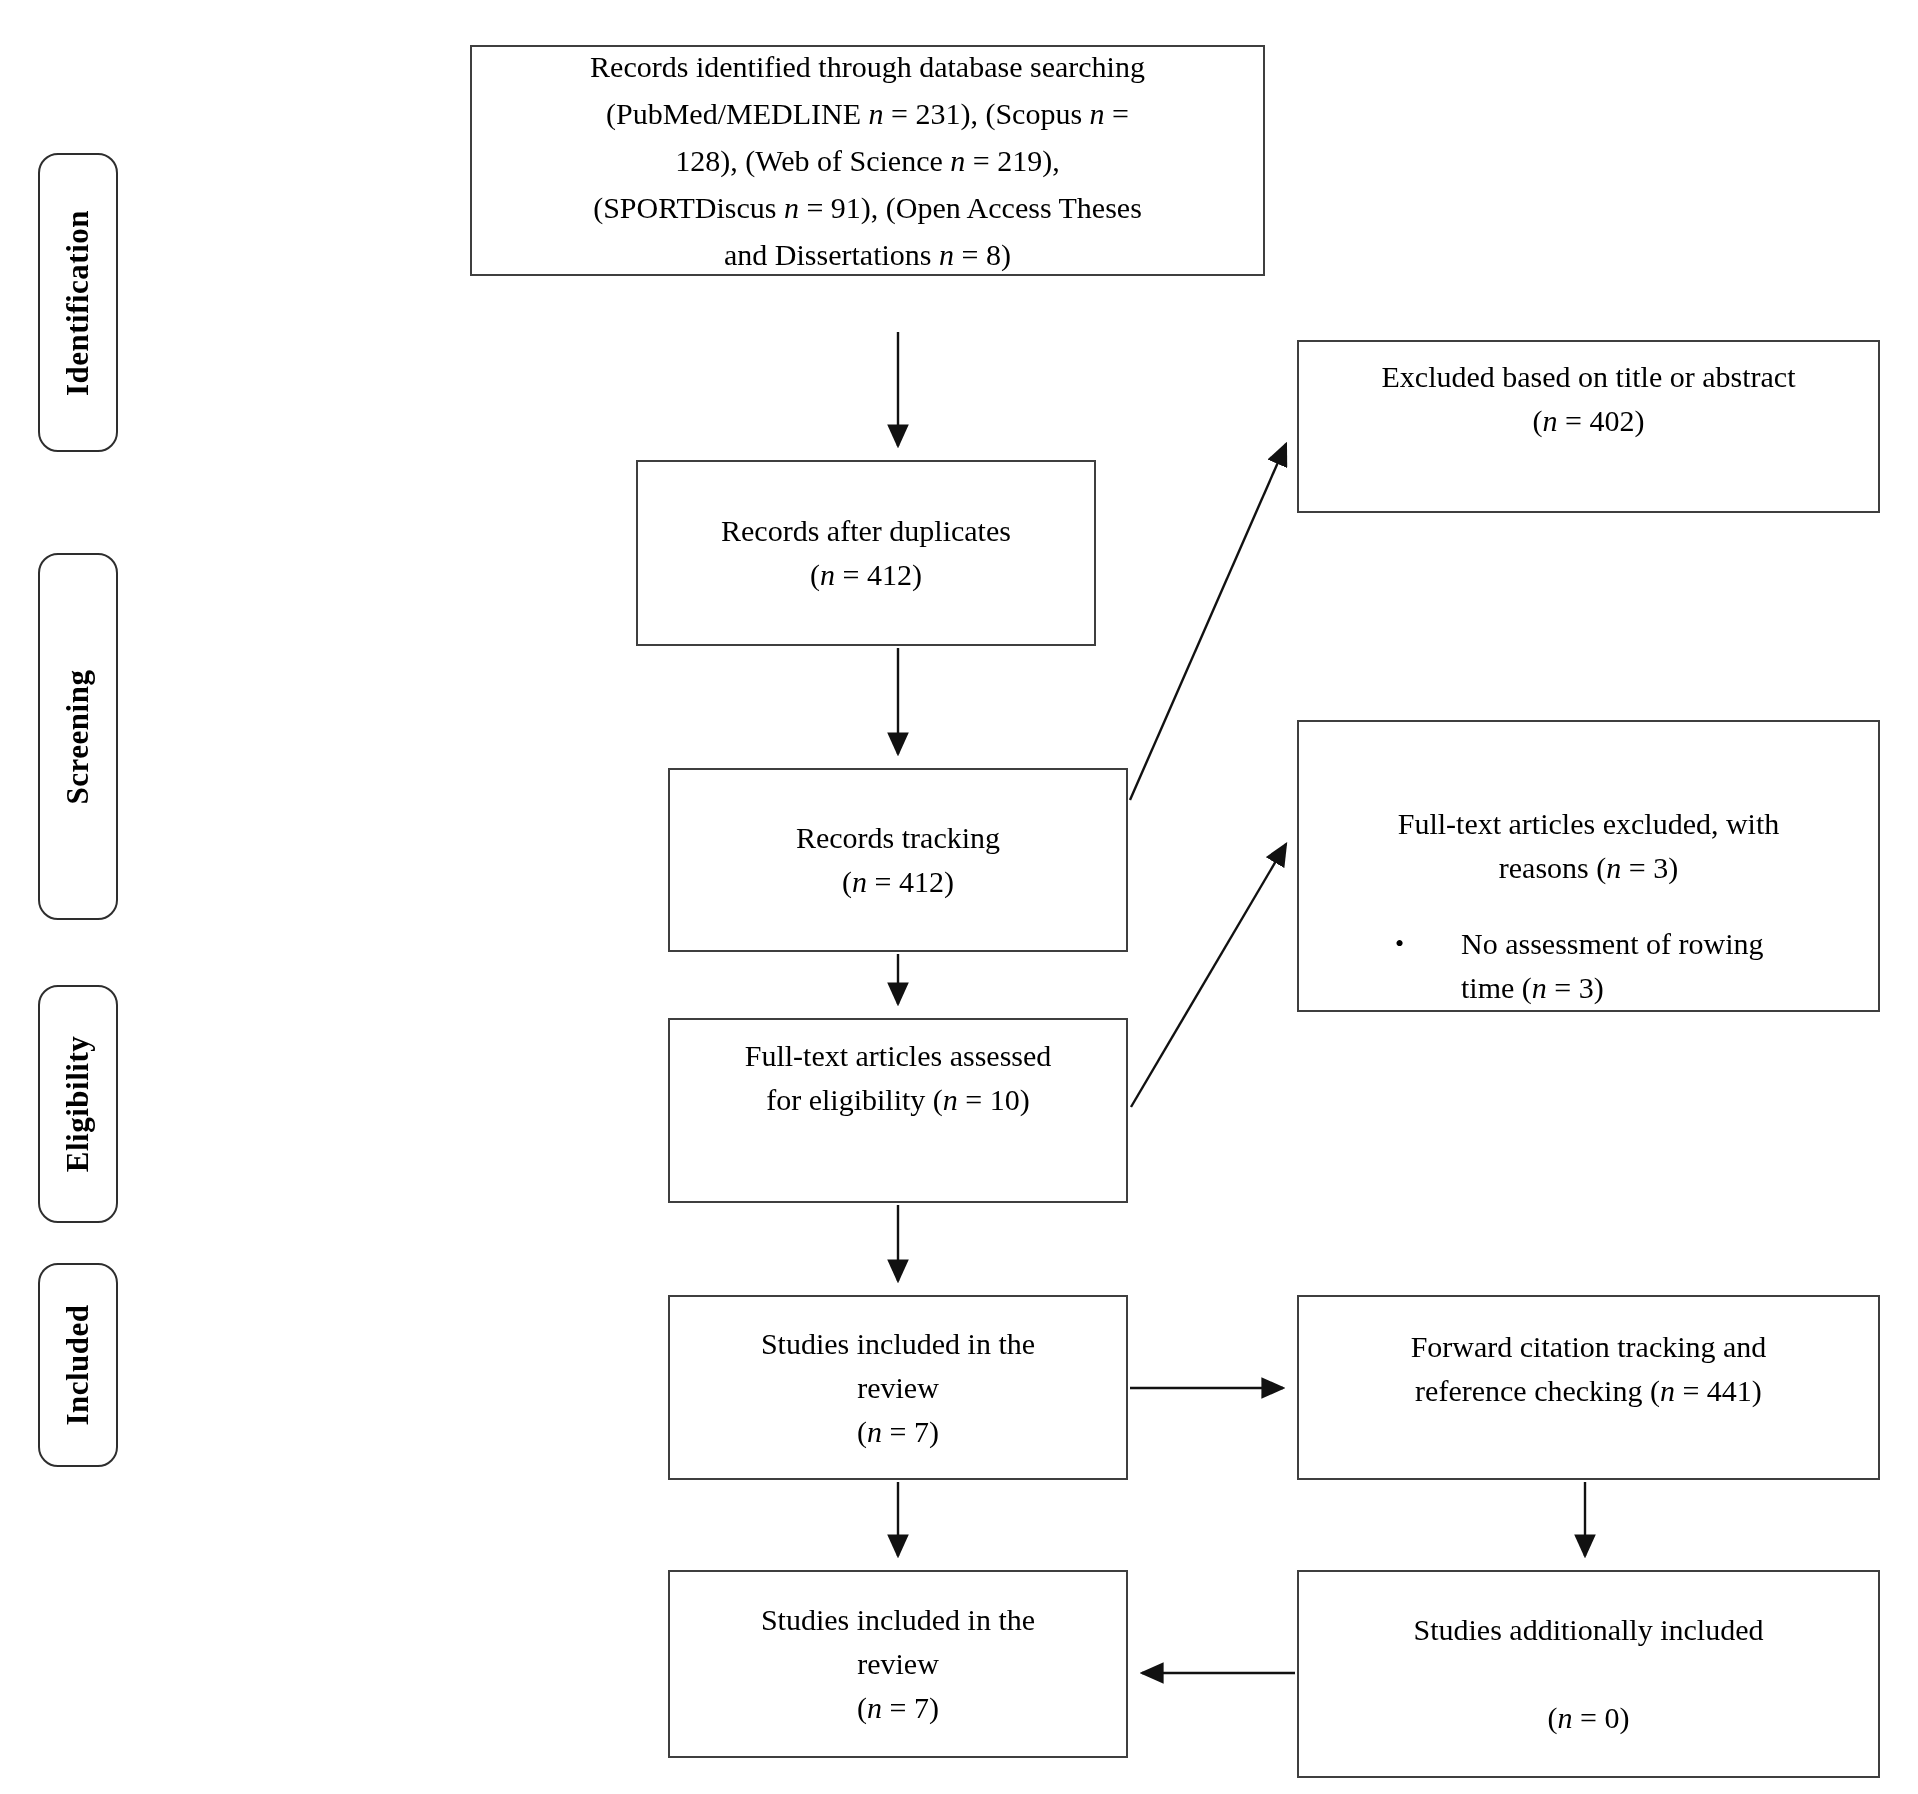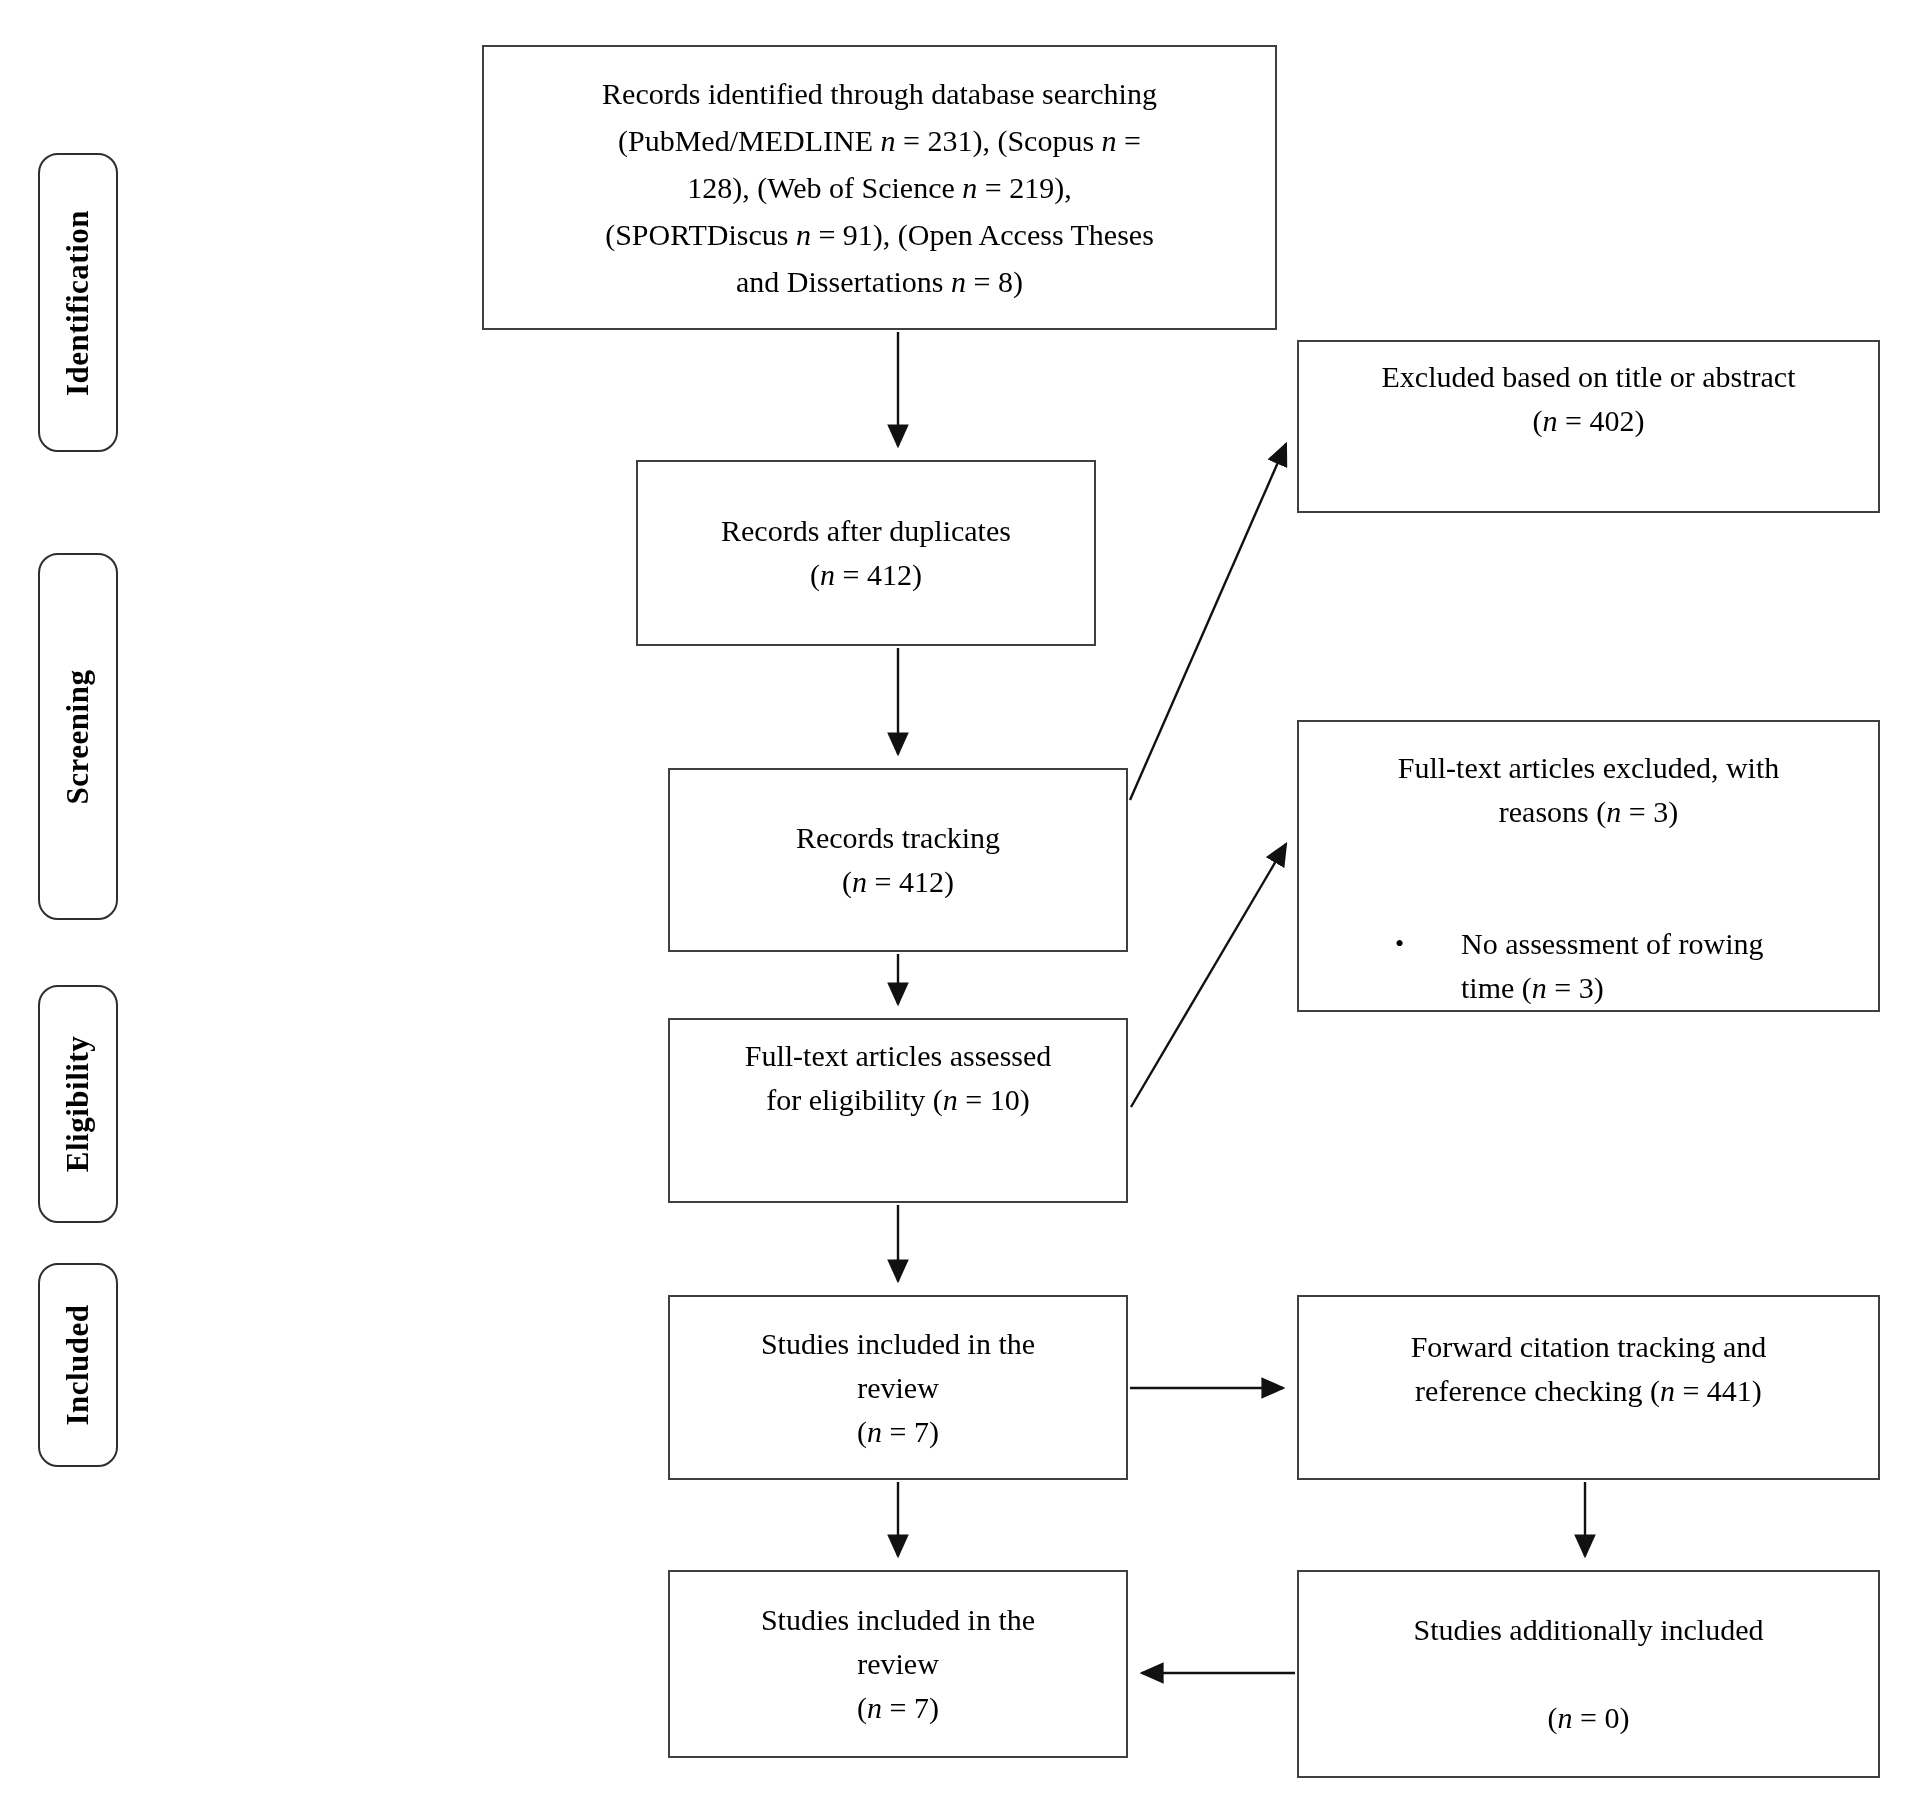--- a/index.html
+++ b/index.html
@@ -26,30 +26,30 @@
   }
 
   
   .flow-box {
     position:absolute; box-sizing:border-box; background:#fff;
     border:2.5px solid #3f3f3f; font-size:30px; line-height:44px;
     text-align:center; display:flex; flex-direction:column; justify-content:center;
   }
   .line { min-height:44px; }
 
-  #box-identified     { left:482px;  top:45px;   width:795px; height:285px; line-height:47px;align-items:center; }
+  #box-identified     { left:470px;  top:45px;   width:795px; height:231px; line-height:47px;align-items:center; }
   #box-identified .line { min-height:47px; }
   #box-duplicates     { left:636px;  top:460px;  width:460px; height:186px; }
   #box-screened       { left:668px;  top:768px;  width:460px; height:184px; }
   #box-assessed       { left:668px;  top:1018px; width:460px; height:185px; padding-bottom:65px; }
   #box-included       { left:668px;  top:1295px; width:460px; height:185px; }
   #box-included-final { left:668px;  top:1570px; width:460px; height:188px; }
 
   #box-excluded-ta 	{ left:1297px; top:340px;  width:583px; height:173px; justify-content:flex-start; padding-top:13px; }
-  #box-ft-excluded 	{ left:1297px; top:720px;  width:583px; height:292px; justify-content:space-between; padding-top:24px; }
+  #box-ft-excluded 	{ left:1297px; top:720px;  width:583px; height:292px; justify-content:flex-end; padding-top:24px; }
   #box-forward     	{ left:1297px; top:1295px; width:583px; height:185px; justify-content:flex-start; padding-top:28px;align-items:center; }
   #box-additional  	{ left:1297px; top:1570px; width:583px; height:208px; }
 
   .bullet-row { display:flex; margin-top:32px; padding-left:96px; text-align:left; }
   .bullet { width:66px; font-size:26px; }
 </style>
 </head>
 <body>
 
 <div class="canvas">

